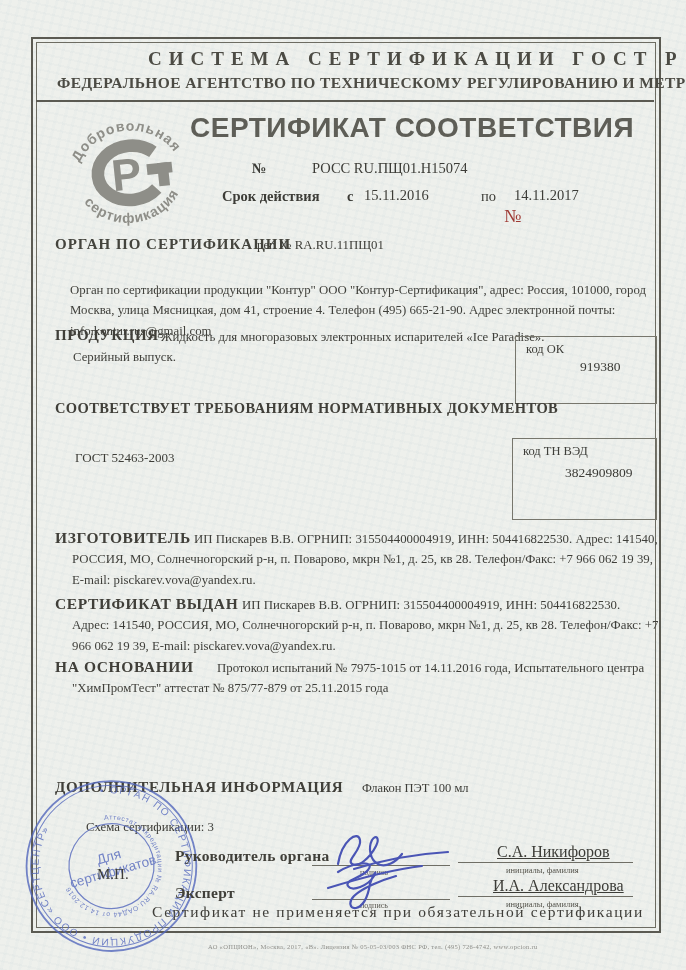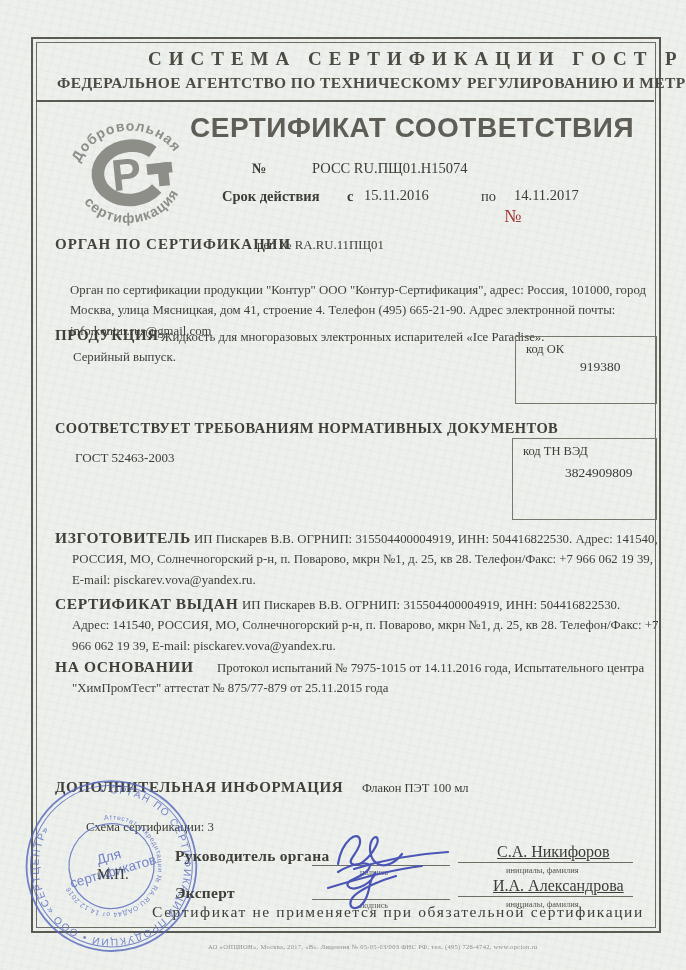--- a/index.html
+++ b/index.html
@@ -86,21 +86,21 @@
   <div class="abs" style="left:257px;top:238px;font-size:12.8px;">рег. № RA.RU.11ПЩ01</div>
   <div class="abs txt" style="left:70px;top:280px;width:588px;">Орган по сертификации продукции "Контур" ООО "Контур-Сертификация", адрес: Россия, 101000, город Москва, улица Мясницкая, дом 41, строение 4. Телефон (495) 665-21-90. Адрес электронной почты: info.kontur.rus@gmail.com</div>
 
   <div class="abs lbl-b" style="left:55px;top:327px;">ПРОДУКЦИЯ</div>
   <div class="abs txt" style="left:73px;top:327px;width:500px;text-indent:88px;">Жидкость для многоразовых электронных испарителей «Ice Paradise». Серийный выпуск.</div>
   <div class="code-box" style="left:515px;top:336px;width:140px;height:66px;">
     <div class="cl">код ОК</div>
     <div class="cv">919380</div>
   </div>
 
-  <div class="abs lbl-b" style="left:55px;top:420px;letter-spacing:.4px;font-size:14.5px;">СООТВЕТСТВУЕТ ТРЕБОВАНИЯМ НОРМАТИВНЫХ ДОКУМЕНТОВ</div>
+  <div class="abs lbl-b" style="left:55px;top:400px;letter-spacing:.4px;font-size:14.5px;">СООТВЕТСТВУЕТ ТРЕБОВАНИЯМ НОРМАТИВНЫХ ДОКУМЕНТОВ</div>
   <div class="abs" style="left:75px;top:450px;font-size:13px;">ГОСТ 52463-2003</div>
   <div class="code-box" style="left:512px;top:438px;width:143px;height:80px;">
     <div class="cl">код ТН ВЭД</div>
     <div class="cv" style="margin-left:52px;margin-top:6px;">3824909809</div>
   </div>
 
   <div class="abs lbl-b" style="left:55px;top:529px;font-size:15.5px;">ИЗГОТОВИТЕЛЬ</div>
   <div class="abs txt" style="left:72px;top:529px;width:586px;text-indent:122px;">ИП Пискарев В.В. ОГРНИП: 315504400004919, ИНН: 504416822530. Адрес: 141540, РОССИЯ, МО, Солнечногорский р-н, п. Поварово, мкрн №1, д. 25, кв 28. Телефон/Факс: +7 966 062 19 39, E-mail: pisckarev.vova@yandex.ru.</div>
 
   <div class="abs lbl-b" style="left:55px;top:595px;font-size:15.5px;">СЕРТИФИКАТ ВЫДАН</div>

